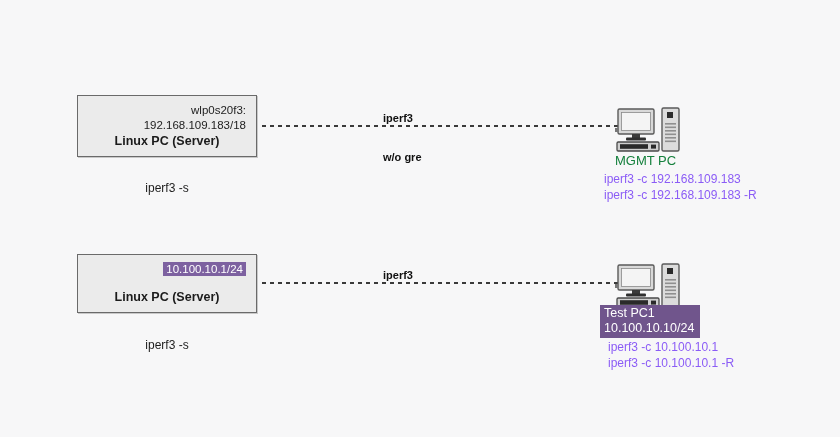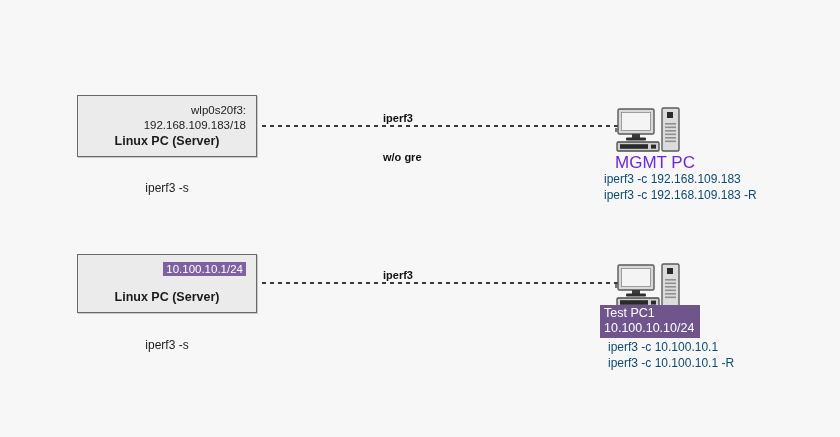--- a/index.html
+++ b/index.html
@@ -87,29 +87,29 @@
     font-size: 12px;
     line-height: 16px;
     color: #1d1d1d;
     white-space: nowrap;
   }
   .caption.center { text-align: center; }
   .cmd-block {
     position: absolute;
     font-size: 12px;
     line-height: 15.5px;
-    color: #0c4a6e;
+    color: #8b5cf6;
     white-space: nowrap;
   }
   .cmd-block span { display: block; }
 
   .node-name {
     position: absolute;
-    font-size: 17px;
-    color: #6d28d9;
+    font-size: 13px;
+    color: #15803d;
     white-space: nowrap;
   }
   .node-name-hl {
     position: absolute;
     background: #70558c;
     color: #ffffff;
     font-size: 12.5px;
     line-height: 15px;
     padding: 1px 4px 2px 4px;
     white-space: nowrap;

